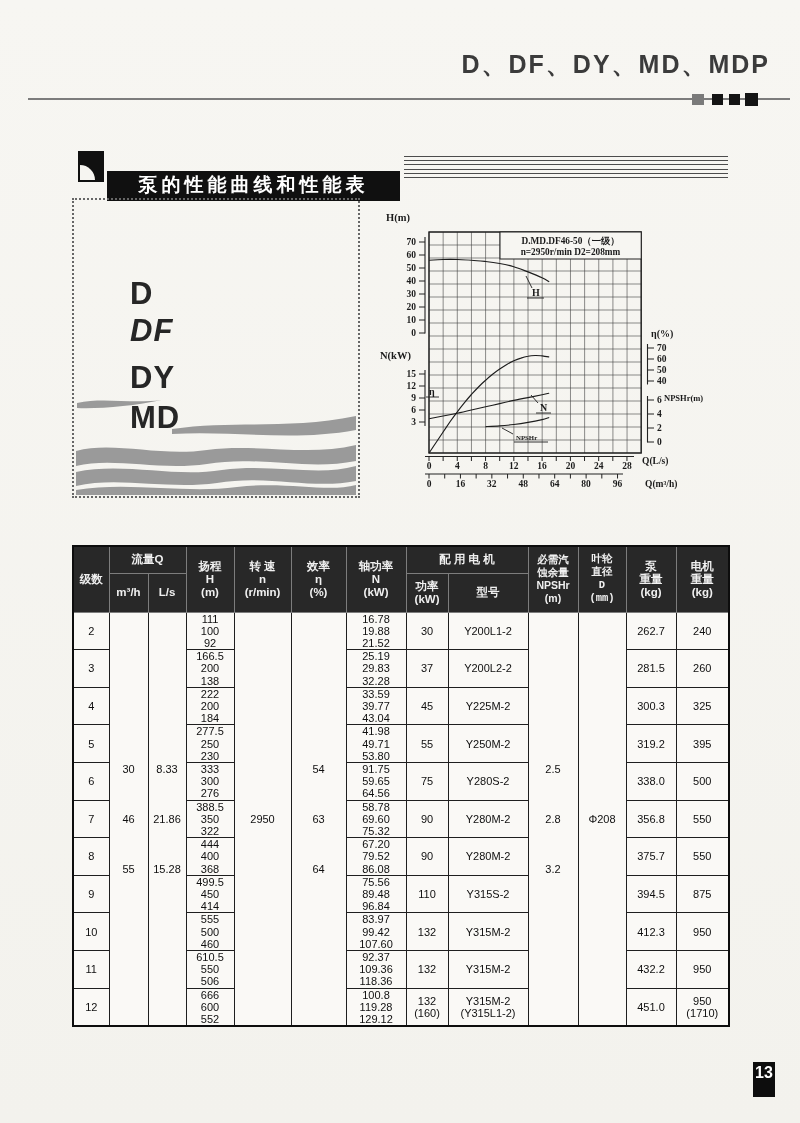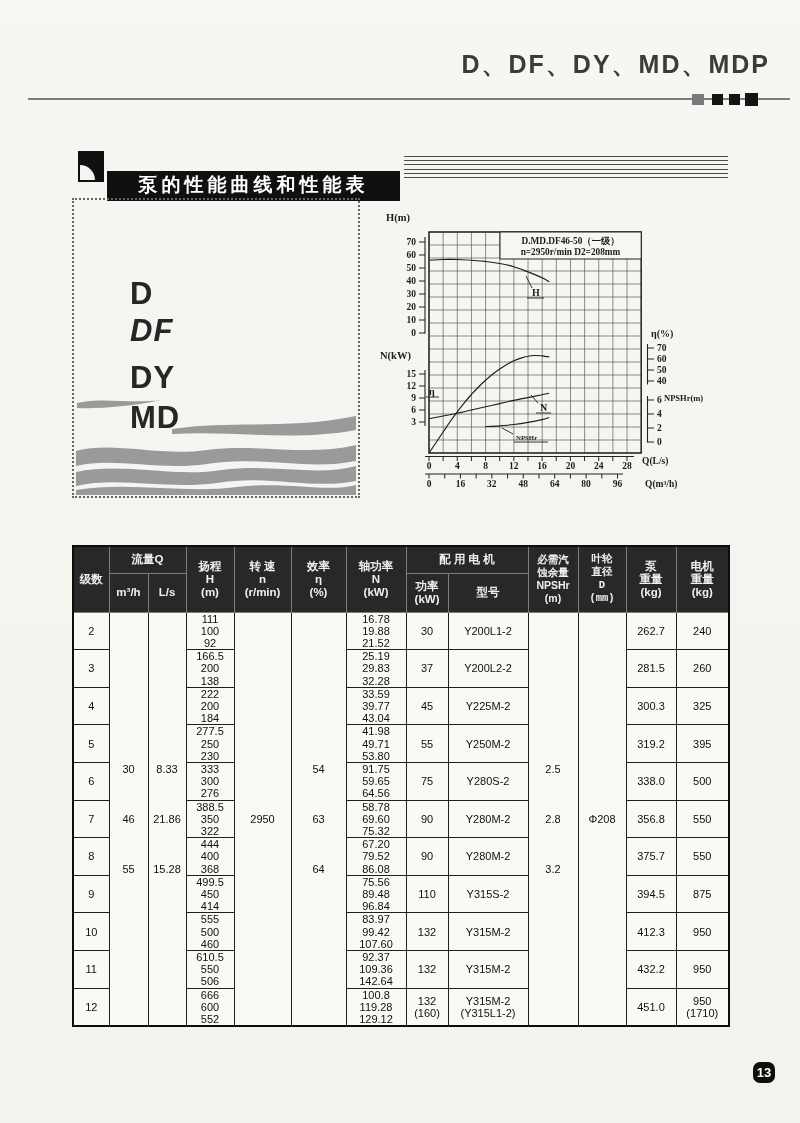--- a/index.html
+++ b/index.html
@@ -35,22 +35,22 @@
   .ptable th{background:#282828;color:#f0f0f0;border:1px solid #7d7d7d;font-weight:bold;
     font-size:11.5px;line-height:13px;padding:0;text-align:center;vertical-align:middle;}
   .ptable thead tr:first-child{height:27px;}
   .ptable thead tr:last-child{height:39px;}
   .ptable td{border:1px solid #1f1f1f;background:#faf9f6;font-size:11px;line-height:12.2px;
     text-align:center;vertical-align:middle;padding:0;color:#0f0f0f;}
   .ptable tbody tr{height:37px;}
   .cellwrap{display:flex;flex-direction:column;justify-content:center;}
   .cellwrap.sp{gap:38px;}
   
-  .pagenum{position:absolute;left:753px;top:1062px;width:22px;height:21px;background:#0d0d0d;
-    color:#fff;font-size:13px;font-weight:bold;text-align:center;line-height:21px;border-radius:7px;}
+  .pagenum{position:absolute;left:753px;top:1062px;width:22px;height:35px;background:#0d0d0d;
+    color:#fff;font-size:16px;font-weight:bold;text-align:center;line-height:21px;}
 </style>
 </head>
 <body>
 
 <div class="doc-title">D、DF、DY、MD、MDP</div>
 <div class="top-rule"></div>
 <div class="sq" style="left:692px;top:94px;width:12px;height:11px;background:#7a7a7a;"></div>
 <div class="sq" style="left:712px;top:94px;width:11px;height:11px;background:#141414;"></div>
 <div class="sq" style="left:729px;top:94px;width:11px;height:11px;background:#141414;"></div>
 <div class="sq" style="left:745px;top:93px;width:13px;height:13px;background:#141414;"></div>
@@ -720,21 +720,21 @@
           <div class="cellwrap">
             <div>610.5</div>
             <div>550</div>
             <div>506</div>
           </div>
         </td>
         <td>
           <div class="cellwrap">
             <div>92.37</div>
             <div>109.36</div>
-            <div>142.64</div>
+            <div>118.36</div>
           </div>
         </td>
         <td>
           <div class="cellwrap">
             <div>132</div>
           </div>
         </td>
         <td>
           <div class="cellwrap">
             <div>Y315M-2</div>

